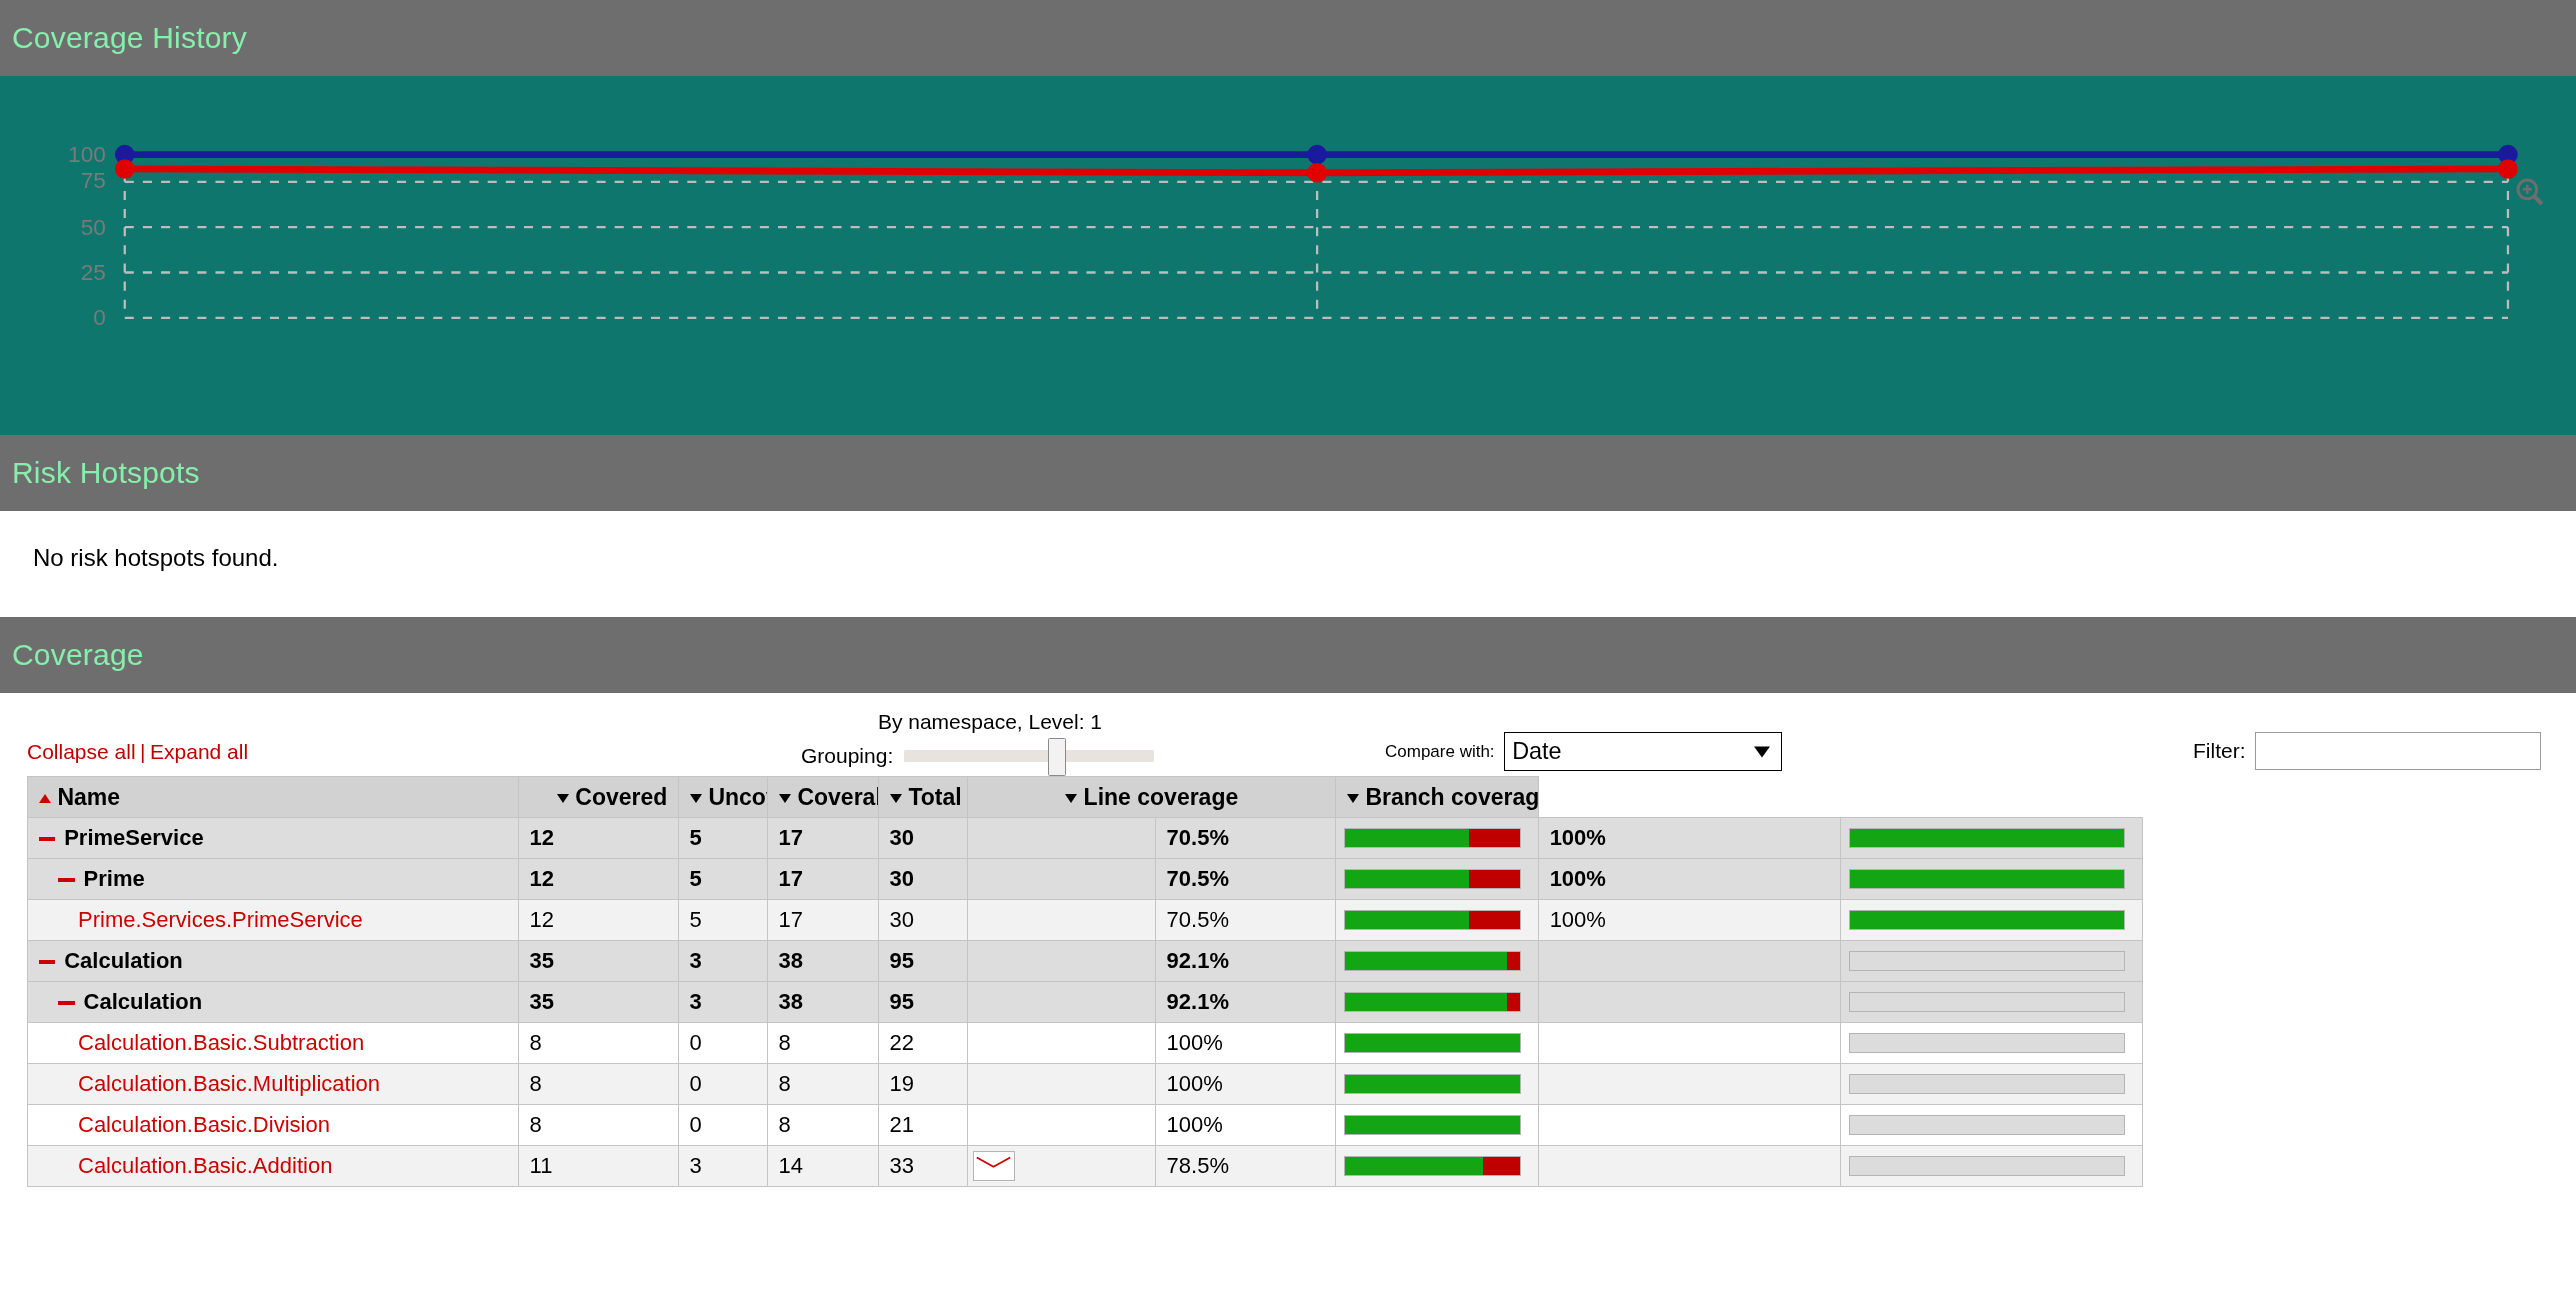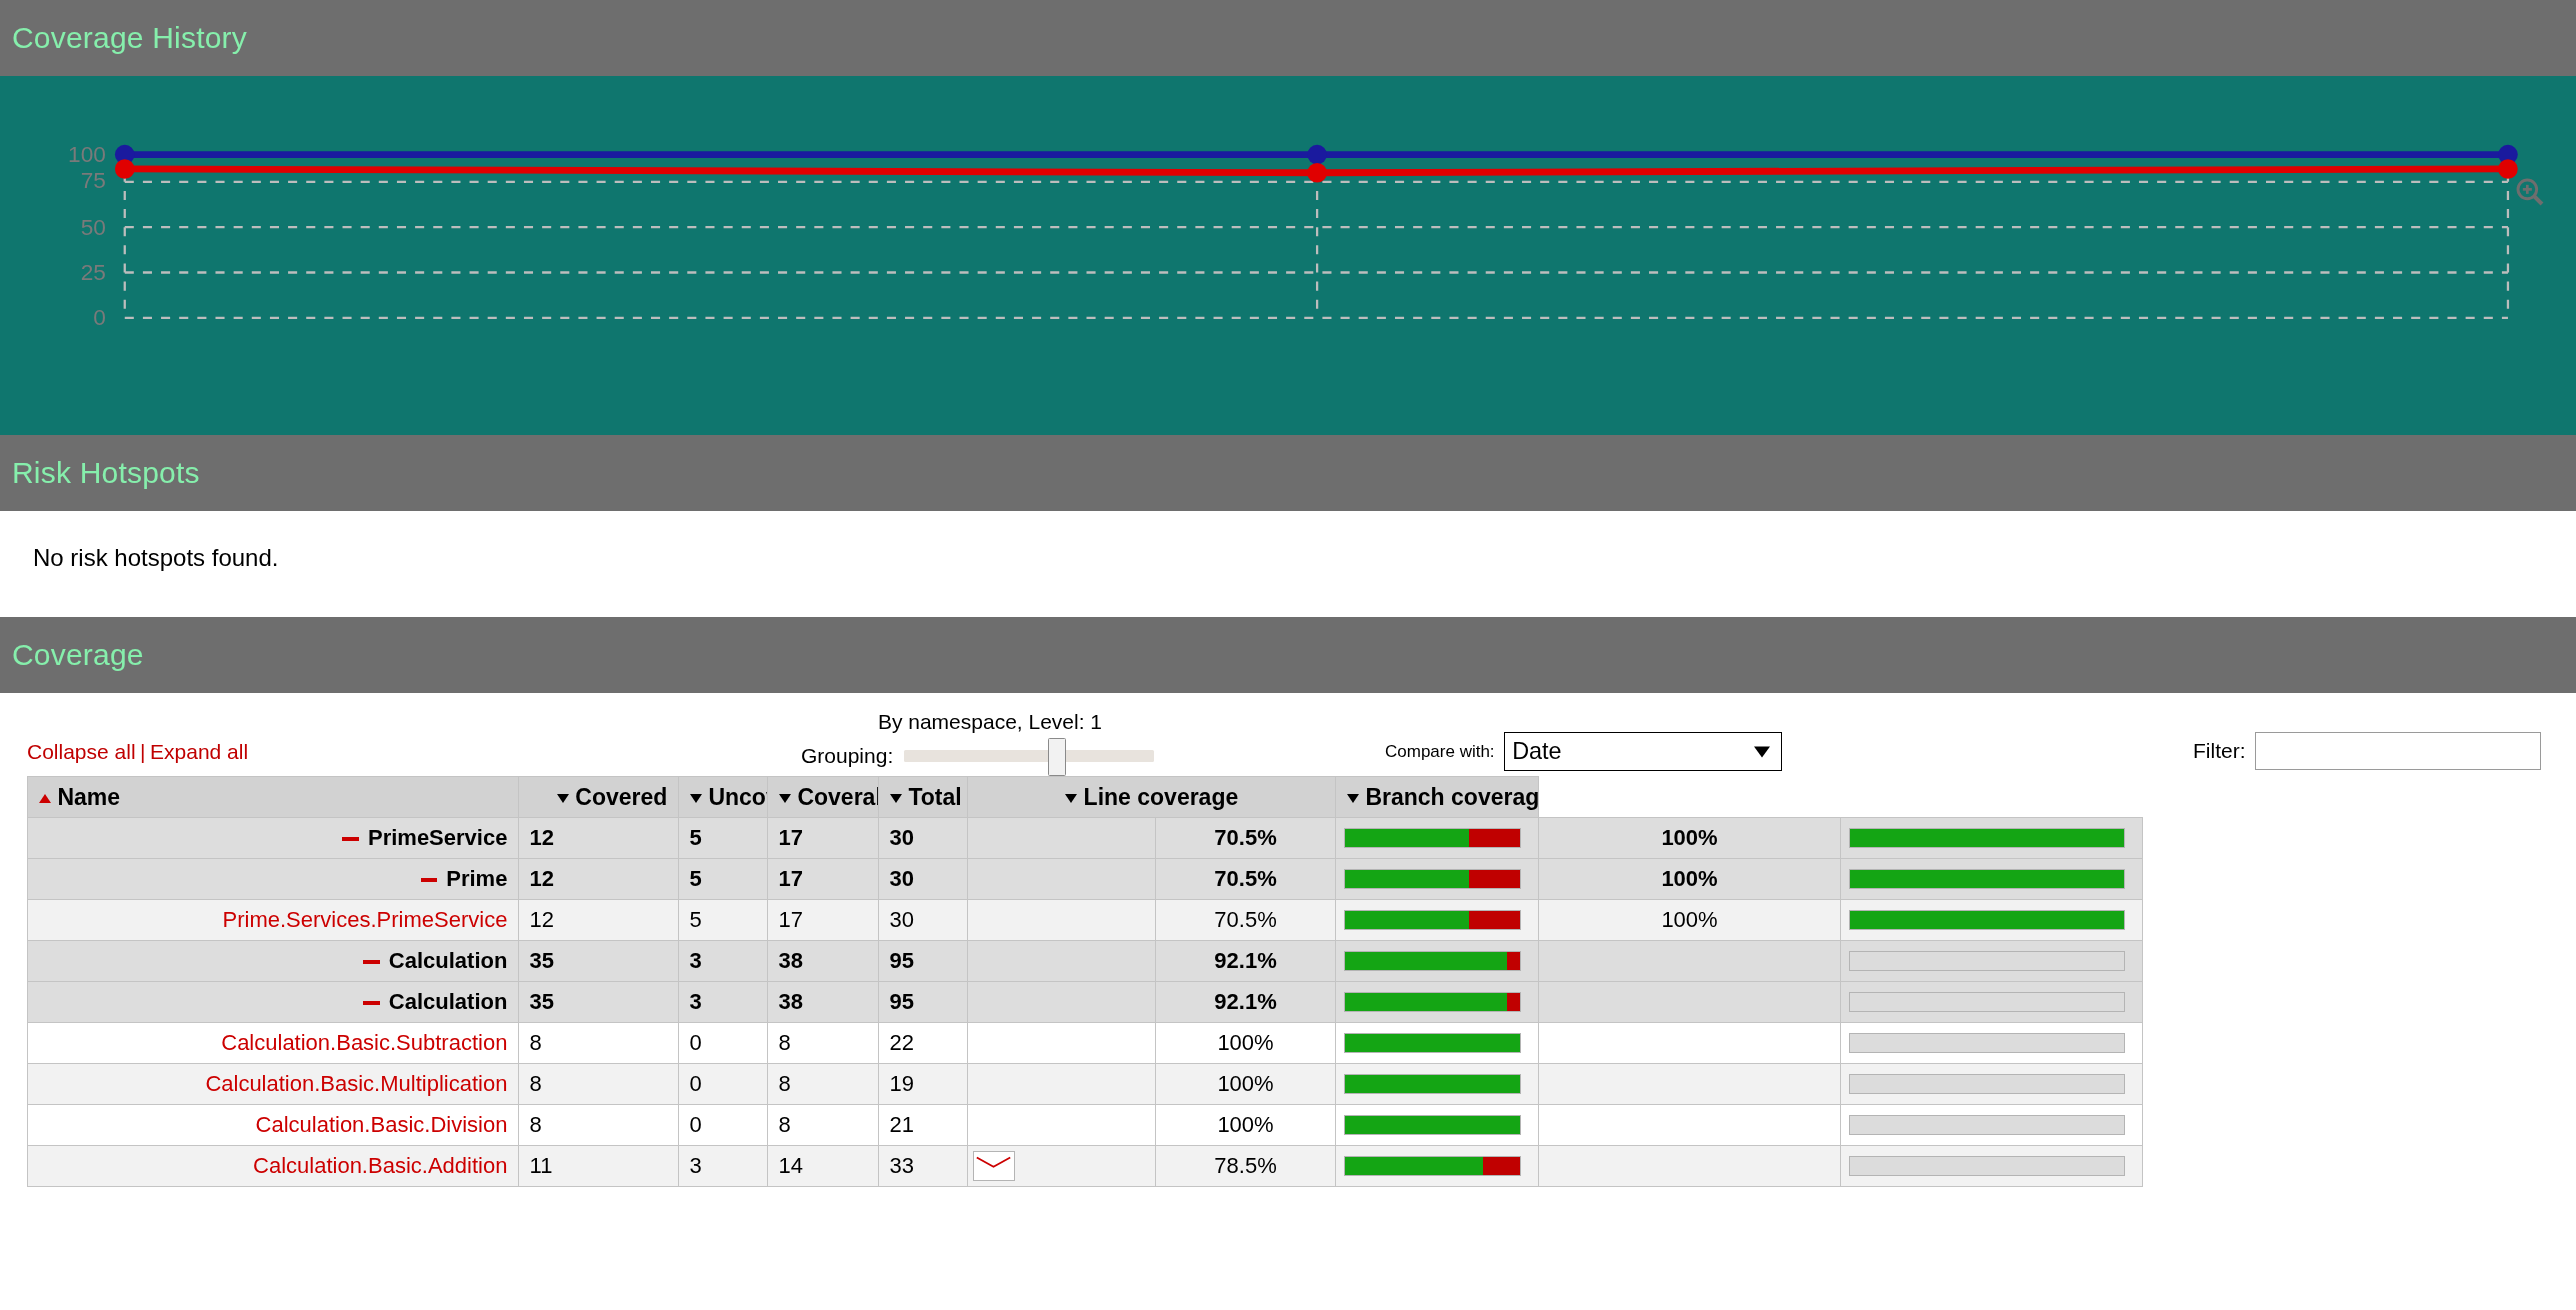--- a/index.html
+++ b/index.html
@@ -217,23 +217,23 @@
     border-right: 6.8px solid transparent;
     border-bottom: 9px solid #cc0000;
     margin-right: 6.8px;
     vertical-align: middle;
   }
 
   tr.row-group   td { background: #dddddd; font-weight: bold; }
   tr.row-light   td { background: #f2f2f2; }
   tr.row-white   td { background: #ffffff; }
 
-  td.c-name  { text-align: right; }
+  td.c-name  { text-align: left; }
   td.c-num   { text-align: left; }
-  td.c-pct   { text-align: center; margin-top: 44px; }
+  td.c-pct   { text-align: left; margin-top: 44px; }
   td.c-bar   { border-left: none; padding-left: 7.6px; padding-right: 16.6px; }
   td.c-spark { padding: 0 4.5px; width: 45px; }
 
   .toggle-minus {
     display: inline-block;
     width: 16.6px;
     height: 4.5px;
     background: #cc0000;
     vertical-align: middle;
     margin-right: 9px;

